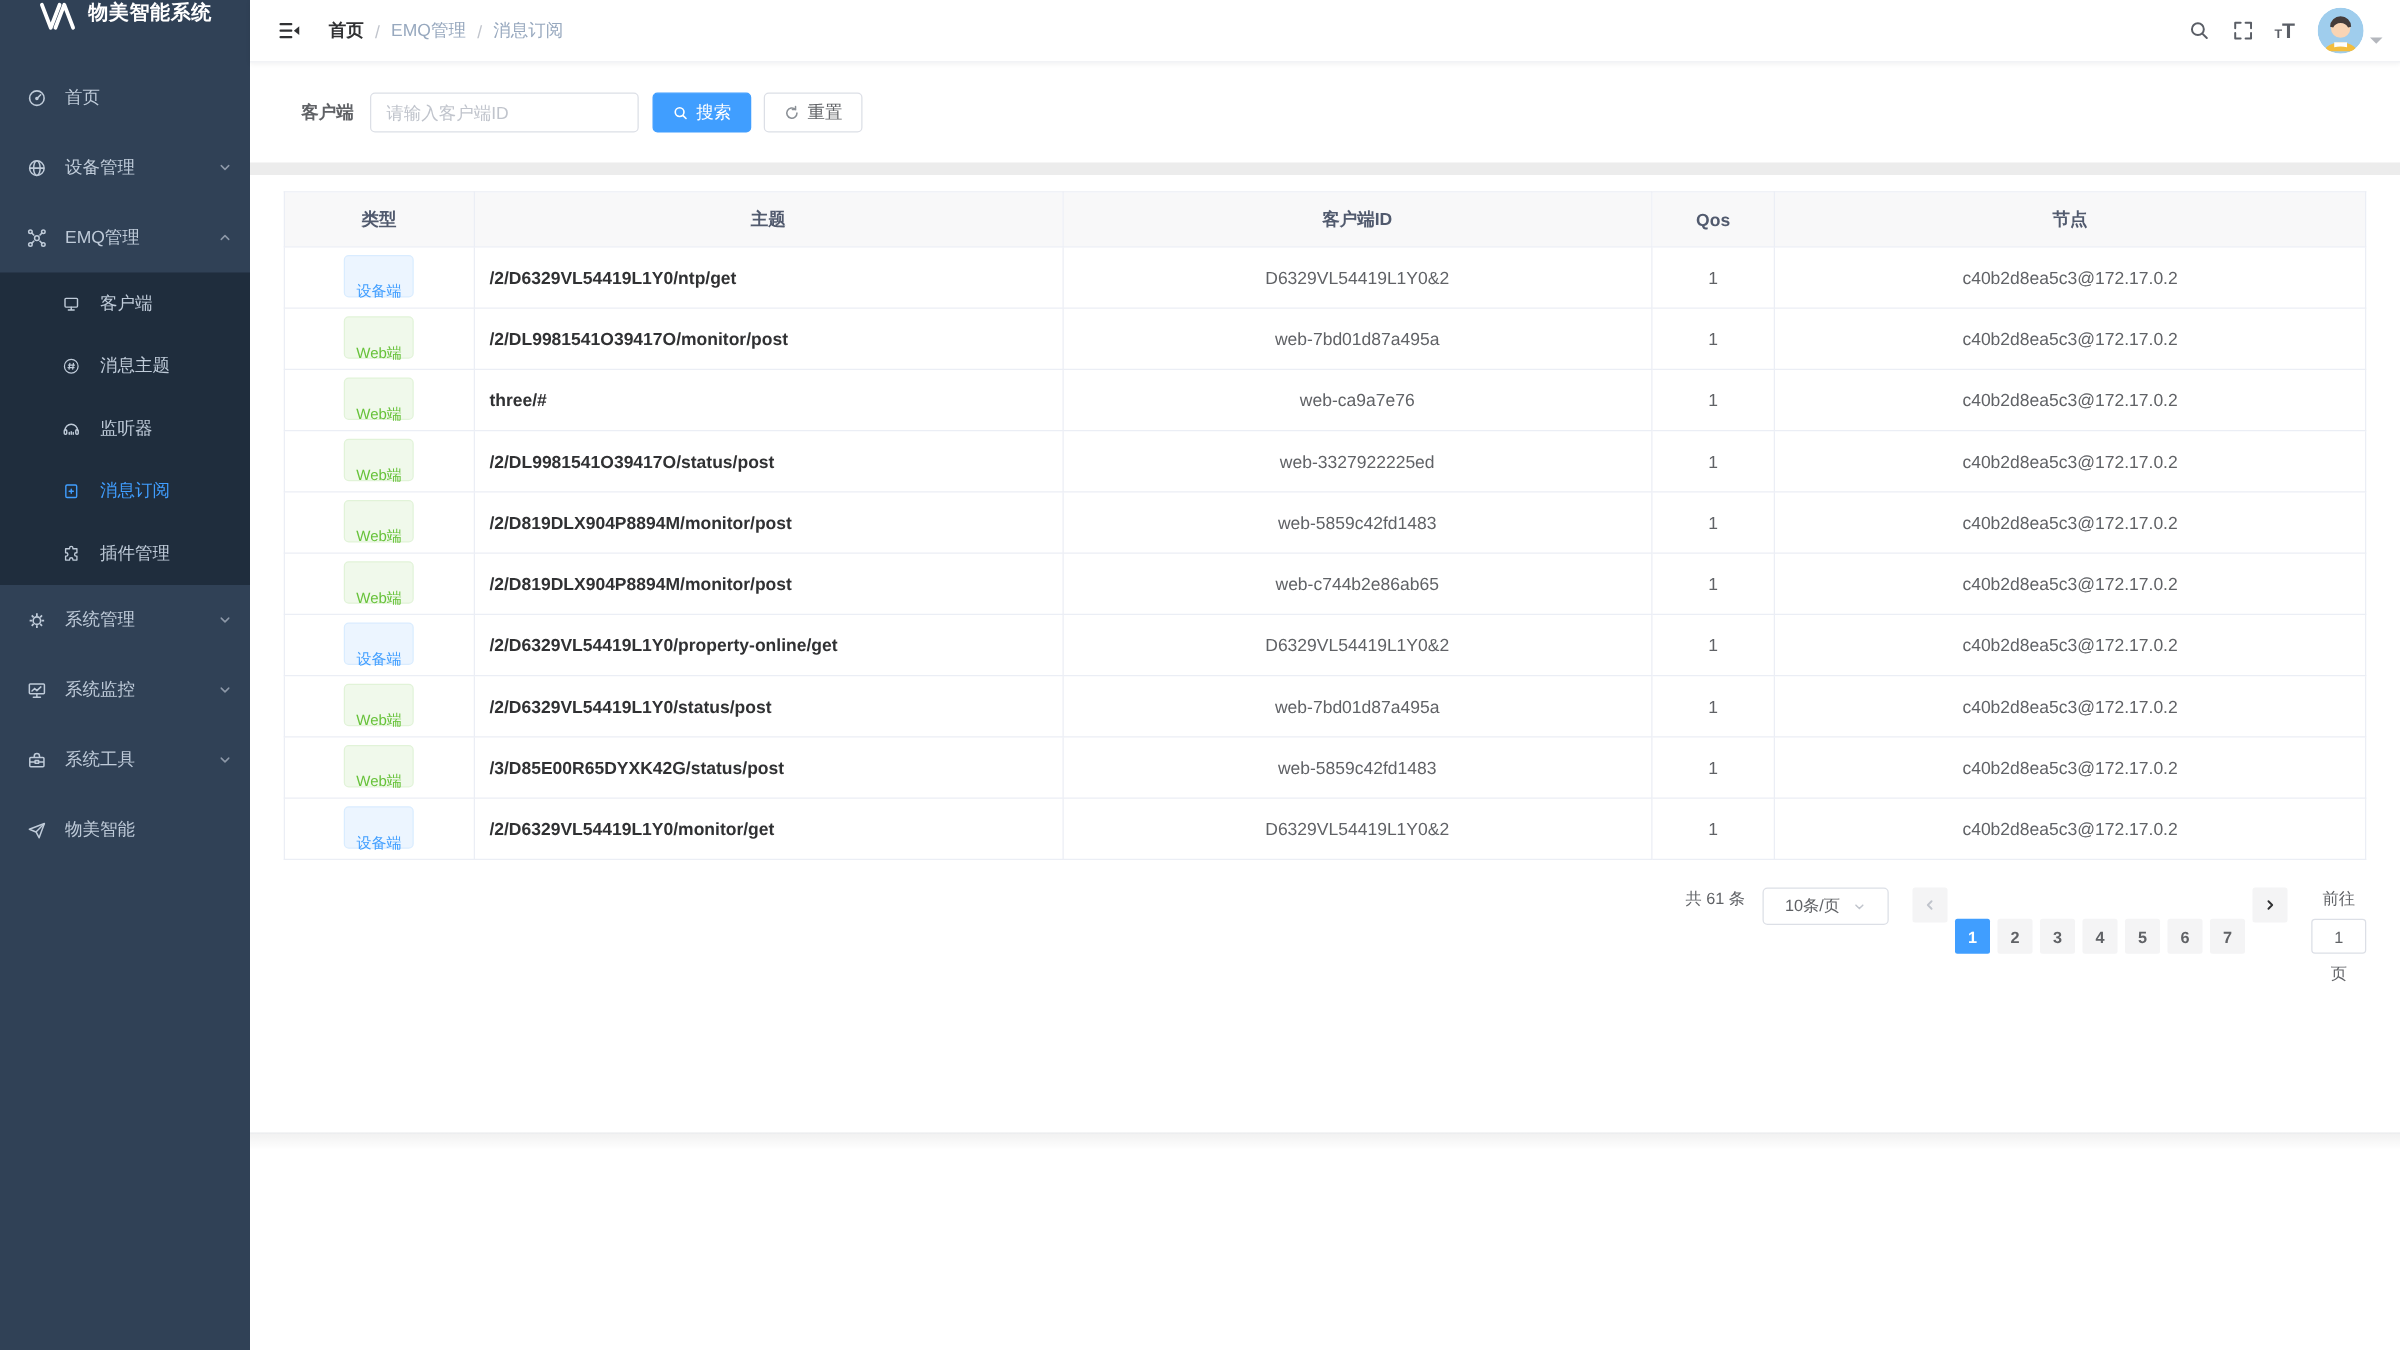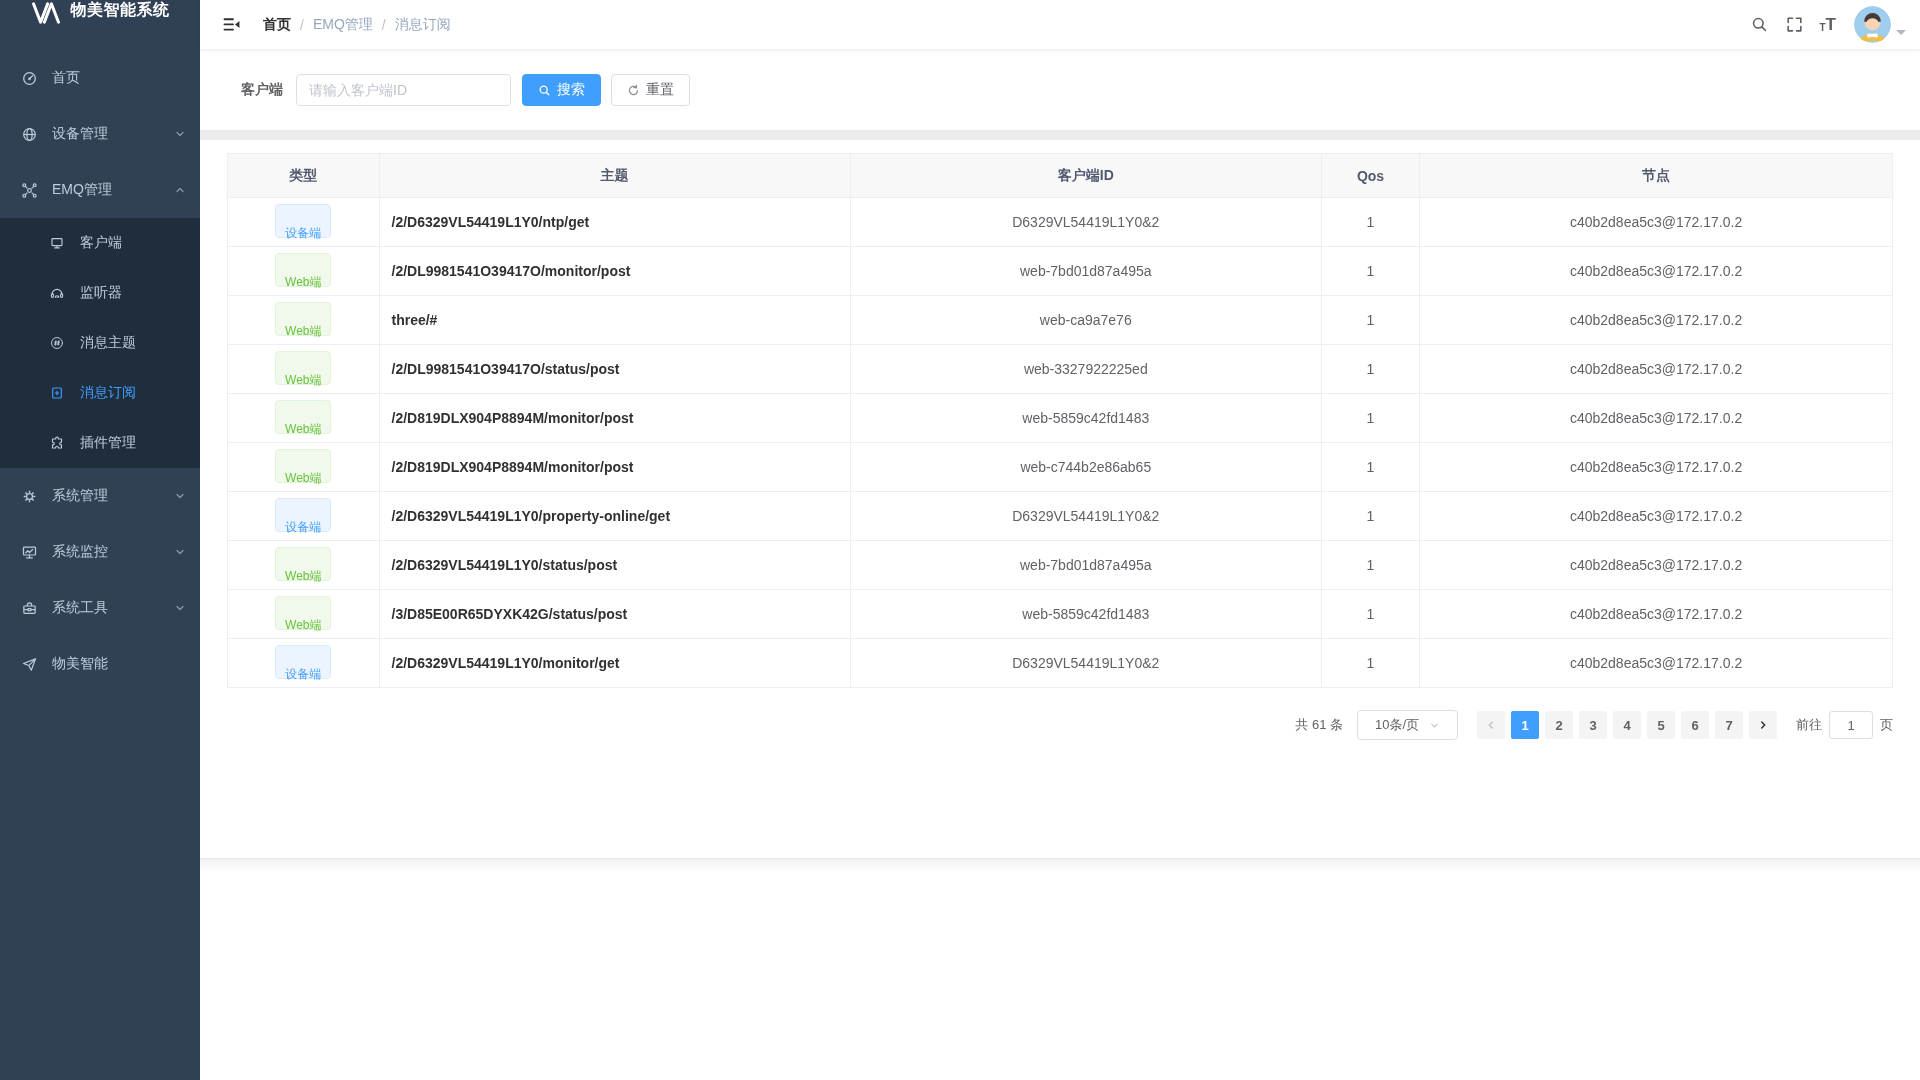--- a/index.html
+++ b/index.html
@@ -56,30 +56,30 @@
   table { width:100%; border-collapse:collapse; table-layout:fixed; }
   th,td { border:1px solid #ebeef5; text-align:center; padding:0 10px; white-space:nowrap; overflow:hidden; text-overflow:ellipsis; }
   th { height:44px; background:#f8f8f9; color:#515a6e; font-weight:700; font-size:14px; }
   td { height:49px; color:#606266; font-size:14px; background:#fff; }
   td.cell-topic { text-align:left; font-weight:700; color:#303133; padding-left:12px; }
   .tag { display:inline-block; height:26px; line-height:24px; padding:16px 9px; border-radius:4px; font-size:12px; border:1px solid transparent; }
   .tag[data-kind="device"] { background:#ecf5ff; border-color:#d9ecff; color:#409eff; }
   .tag[data-kind="web"] { background:#f0f9eb; border-color:#e1f3d8; color:#67c23a; }
 
   
-  .pagination { display:flex; align-items:center; justify-content:flex-end; margin-top:22px; font-size:13px; color:#606266; }
+  .pagination { display:flex; justify-content:flex-end; margin-top:22px; font-size:13px; color:#606266; }
   .pg-total { margin-right:14px; }
   .page-size { width:101px; height:30px; border:1px solid #dcdfe6; border-radius:4px; display:flex; align-items:center; justify-content:center; gap:10px; cursor:pointer; margin-right:16px; background:#fff; }
   .page-size .chev { color:#c0c4cc; }
   .pages { display:inline-flex; align-items:center; }
   .page-btn { min-width:28px; height:28px; margin:0 3px; background:#f4f4f5; border:none; border-radius:2px; color:#606266; font-size:13px; font-weight:700; cursor:pointer; display:inline-flex; align-items:center; justify-content:center; font-family:inherit; }
   .page-btn[data-active="true"] { background:#409eff; color:#fff; }
   .page-btn.prev { color:#c0c4cc; cursor:not-allowed; }
   .page-btn.next { color:#303133; }
-  .goto { margin-left:16px; display:flex; align-items:center; gap:7px; }
+  .goto { margin-left:16px; display:flex; align-items:center; gap:7px;flex-direction:column; }
   .goto-input { width:44px; height:28px; border:1px solid #dcdfe6; border-radius:3px; text-align:center; font-size:13px; color:#606266; outline:none; font-family:inherit; }
 
   .bottom-fade { height:14px; border-top:1px solid #e7e9ec; background:linear-gradient(rgba(0,0,0,.055), rgba(0,0,0,0)); }
 </style>
 </head>
 <body>
 
 <aside class="sidebar">
   <div class="logo">
     <span>
@@ -143,37 +143,37 @@
         <span class="mi-icon">
           <svg width="16" height="16" viewBox="0 0 24 24" fill="none" stroke="currentColor" stroke-width="1.7" stroke-linecap="round">
             <rect x="4.5" y="5.5" width="15" height="10.5" rx="1.2"></rect>
               <path d="M12 16 V19.4 M8.5 19.4 H15.5"></path>
           </svg>
         </span>
         <span class="mi-label">客户端</span>
       </div>
       <div class="menu-item" data-active="false">
         <span class="mi-icon">
+          <svg width="16" height="16" viewBox="0 0 24 24" fill="none" stroke="currentColor" stroke-width="1.5" stroke-linecap="round">
+            <circle cx="12" cy="12" r="8.2"></circle>
+              <path d="M10.3 8.6 L9.4 15.4 M14.6 8.6 L13.7 15.4 M8.6 10.5 H15.9 M8.1 13.5 H15.4"></path>
+          </svg>
+        </span>
+        <span class="mi-label">消息主题</span>
+      </div>
+      <div class="menu-item" data-active="false">
+        <span class="mi-icon">
           <svg width="16" height="16" viewBox="0 0 24 24" fill="none" stroke="currentColor" stroke-width="1.7" stroke-linecap="round">
             <path d="M4.5 14 a7.5 7.5 0 0 1 15 0"></path>
             <rect x="3.6" y="13.2" width="3" height="5.4" rx="1.3"></rect>
               <rect x="17.4" y="13.2" width="3" height="5.4" rx="1.3"></rect>
             <path d="M9.6 16.5 v2 M12 15.5 v3 M14.4 16.5 v2"></path>
           </svg>
         </span>
         <span class="mi-label">监听器</span>
-      </div>
-      <div class="menu-item" data-active="false">
-        <span class="mi-icon">
-          <svg width="16" height="16" viewBox="0 0 24 24" fill="none" stroke="currentColor" stroke-width="1.5" stroke-linecap="round">
-            <circle cx="12" cy="12" r="8.2"></circle>
-              <path d="M10.3 8.6 L9.4 15.4 M14.6 8.6 L13.7 15.4 M8.6 10.5 H15.9 M8.1 13.5 H15.4"></path>
-          </svg>
-        </span>
-        <span class="mi-label">消息主题</span>
       </div>
       <div class="menu-item" data-active="true">
         <span class="mi-icon">
           <svg width="16" height="16" viewBox="0 0 24 24" fill="none" stroke="currentColor" stroke-width="1.7" stroke-linecap="round">
             <rect x="5.5" y="4.5" width="13" height="15" rx="1.5"></rect>
               <path d="M12 9.5 V14.5 M9.5 12 H14.5"></path>
           </svg>
         </span>
         <span class="mi-label">消息订阅</span>
       </div>

